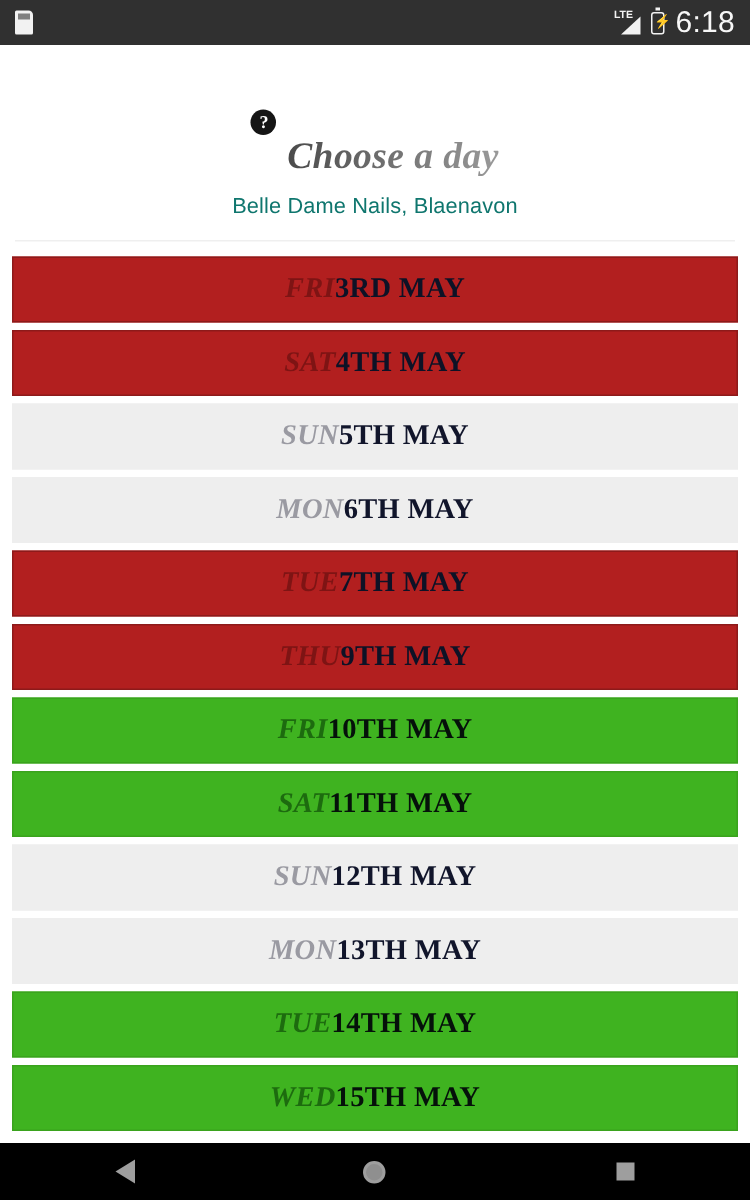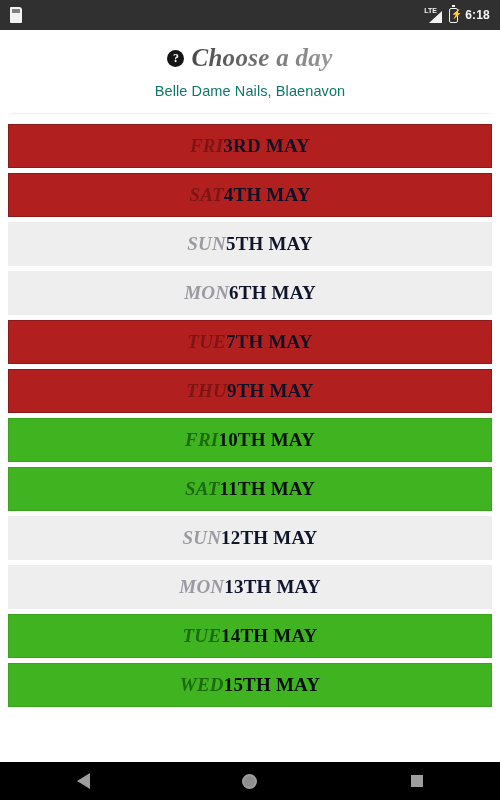--- a/index.html
+++ b/index.html
@@ -37,38 +37,38 @@
   .batt{
     width:9px;height:15px;border:1.5px solid #f2f2f2;border-radius:2px;
     position:relative;box-sizing:border-box;
   }
   .batt:before{
     content:"";position:absolute;left:2px;top:-3.5px;width:3px;height:2px;background:#f2f2f2;
   }
   .bolt{
     position:absolute;left:1px;top:1px;font-size:9px;line-height:9px;color:#f2f2f2;
   }
-  .clock{color:#f7f7f7;font-size:12px;font-weight:bold;letter-spacing:.2px;}
+  .clock{color:#f7f7f7;font-size:20px;font-weight:normal;letter-spacing:.2px;}
 
   
   .header{padding:14px 0 0 0;text-align:center;}
   .title-row{
     display:flex;align-items:center;justify-content:center;gap:7px;
   }
   .help-icon{
     width:17px;height:17px;border-radius:50%;background:#151515;
     color:#fff;font-size:12px;font-weight:bold;line-height:17px;text-align:center;
     font-family:"Liberation Serif", serif;flex:0 0 auto;
   }
   .page-title{
     font-family:"Liberation Serif", serif;
     font-style:italic;font-weight:bold;font-size:25px;
     color:#5d5d5d;letter-spacing:.3px;
     background:linear-gradient(90deg,#4a4a4a 0%,#6e6e6e 45%,#9a9a9a 100%);
-    -webkit-background-clip:text;background-clip:text;
+    -webkit-background-clip:text;background-clip:text;margin-top:47px;
     -webkit-text-fill-color:transparent;
   }
   .subtitle{
     margin-top:11px;font-size:14.5px;color:#0f766e;
     font-family:"Liberation Sans", sans-serif;letter-spacing:.1px;
   }
   .divider{
     margin:14px 10px 0 10px;height:1px;background:#efefef;
   }
 

